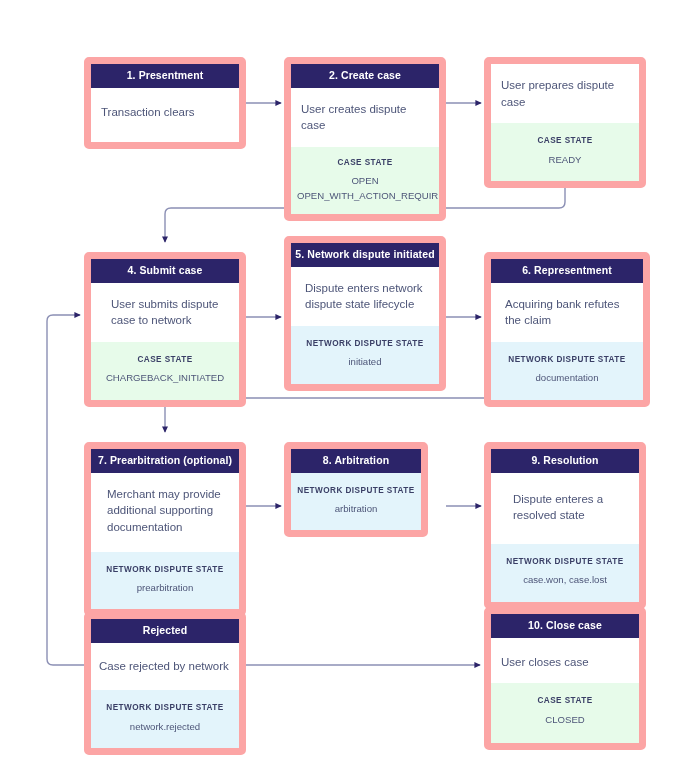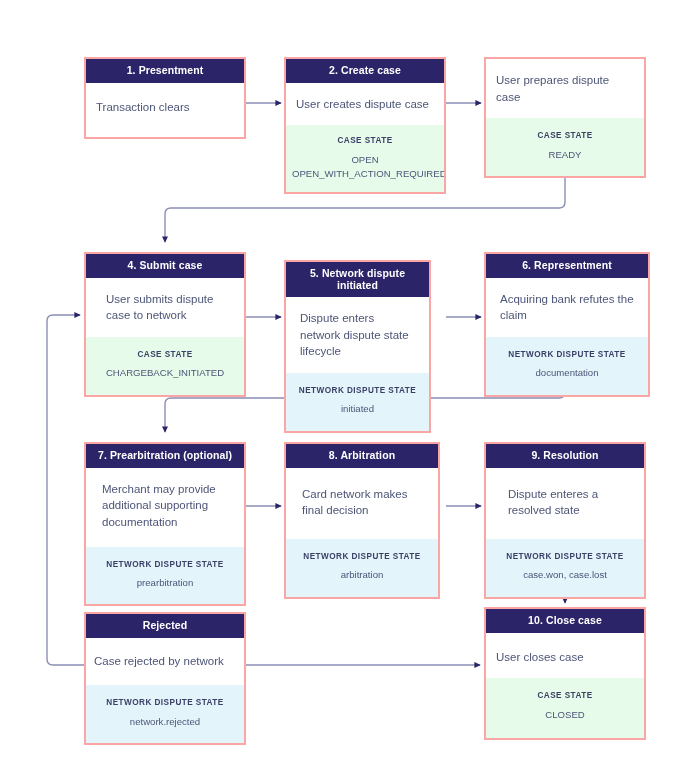--- a/index.html
+++ b/index.html
@@ -25,22 +25,22 @@
     left: 0;
     top: 0;
     width: 700px;
     height: 774px;
     pointer-events: none;
   }
 
   .node {
     position: absolute;
     box-sizing: border-box;
-    border: 2px solid #fca5a5;
-    border-radius: 0;
+    border: 7px solid #fca5a5;
+    border-radius: 5px;
     background: #404040;
     overflow: hidden;
     box-shadow: 0 0 0 0 rgba(0,0,0,0);
   }
   .node-header {
     background: #2c2469;
     color: #ffffff;
     font-size: 10.5px;
     font-weight: bold;
     text-align: center;
@@ -138,21 +138,21 @@
 
   <div class="node" style="left:84px; top:252px; width:162px;">
     <div class="node-header">4. Submit case</div>
     <div class="node-body" style="padding-left:20px; padding-right:20px;">User submits dispute case to network</div>
     <div class="node-state green" style="padding-top:12px; padding-bottom:14px;">
       <span class="state-label">CASE STATE</span>
       <span class="state-value">CHARGEBACK_INITIATED</span>
     </div>
   </div>
 
-  <div class="node" style="left:284px; top:260px; width:147px;">
+  <div class="node" style="left:284px; top:236px; width:162px;">
     <div class="node-header">5. Network dispute initiated</div>
     <div class="node-body" style="padding-left:14px; padding-right:14px;">Dispute enters network dispute state lifecycle</div>
     <div class="node-state blue" style="padding-top:12px; padding-bottom:14px;">
       <span class="state-label">NETWORK DISPUTE STATE</span>
       <span class="state-value">initiated</span>
     </div>
   </div>
 
   <div class="node" style="left:484px; top:252px; width:166px;">
     <div class="node-header">6. Representment</div>
@@ -165,23 +165,22 @@
 
   <div class="node" style="left:84px; top:442px; width:162px;">
     <div class="node-header">7. Prearbitration (optional)</div>
     <div class="node-body" style="padding-left:16px; padding-right:16px; padding-top:13px; padding-bottom:16px;">Merchant may provide additional supporting documentation</div>
     <div class="node-state blue" style="padding-top:12px; padding-bottom:14px;">
       <span class="state-label">NETWORK DISPUTE STATE</span>
       <span class="state-value">prearbitration</span>
     </div>
   </div>
 
-  <div class="node" style="left:284px; top:442px; width:156px;">
+  <div class="node" style="left:284px; top:442px; width:144px;">
     <div class="node-header">8. Arbitration</div>
-    <div class="node-body" style="padding-left:16px; padding-right:16px; padding-top:18px; padding-bottom:20px;">Card network makes final decision</div>
     <div class="node-state blue" style="padding-top:12px; padding-bottom:14px;">
       <span class="state-label">NETWORK DISPUTE STATE</span>
       <span class="state-value">arbitration</span>
     </div>
   </div>
 
   <div class="node" style="left:484px; top:442px; width:162px;">
     <div class="node-header">9. Resolution</div>
     <div class="node-body" style="padding-left:22px; padding-right:22px; padding-top:18px; padding-bottom:20px;">Dispute enteres a resolved state</div>
     <div class="node-state blue" style="padding-top:12px; padding-bottom:14px;">

